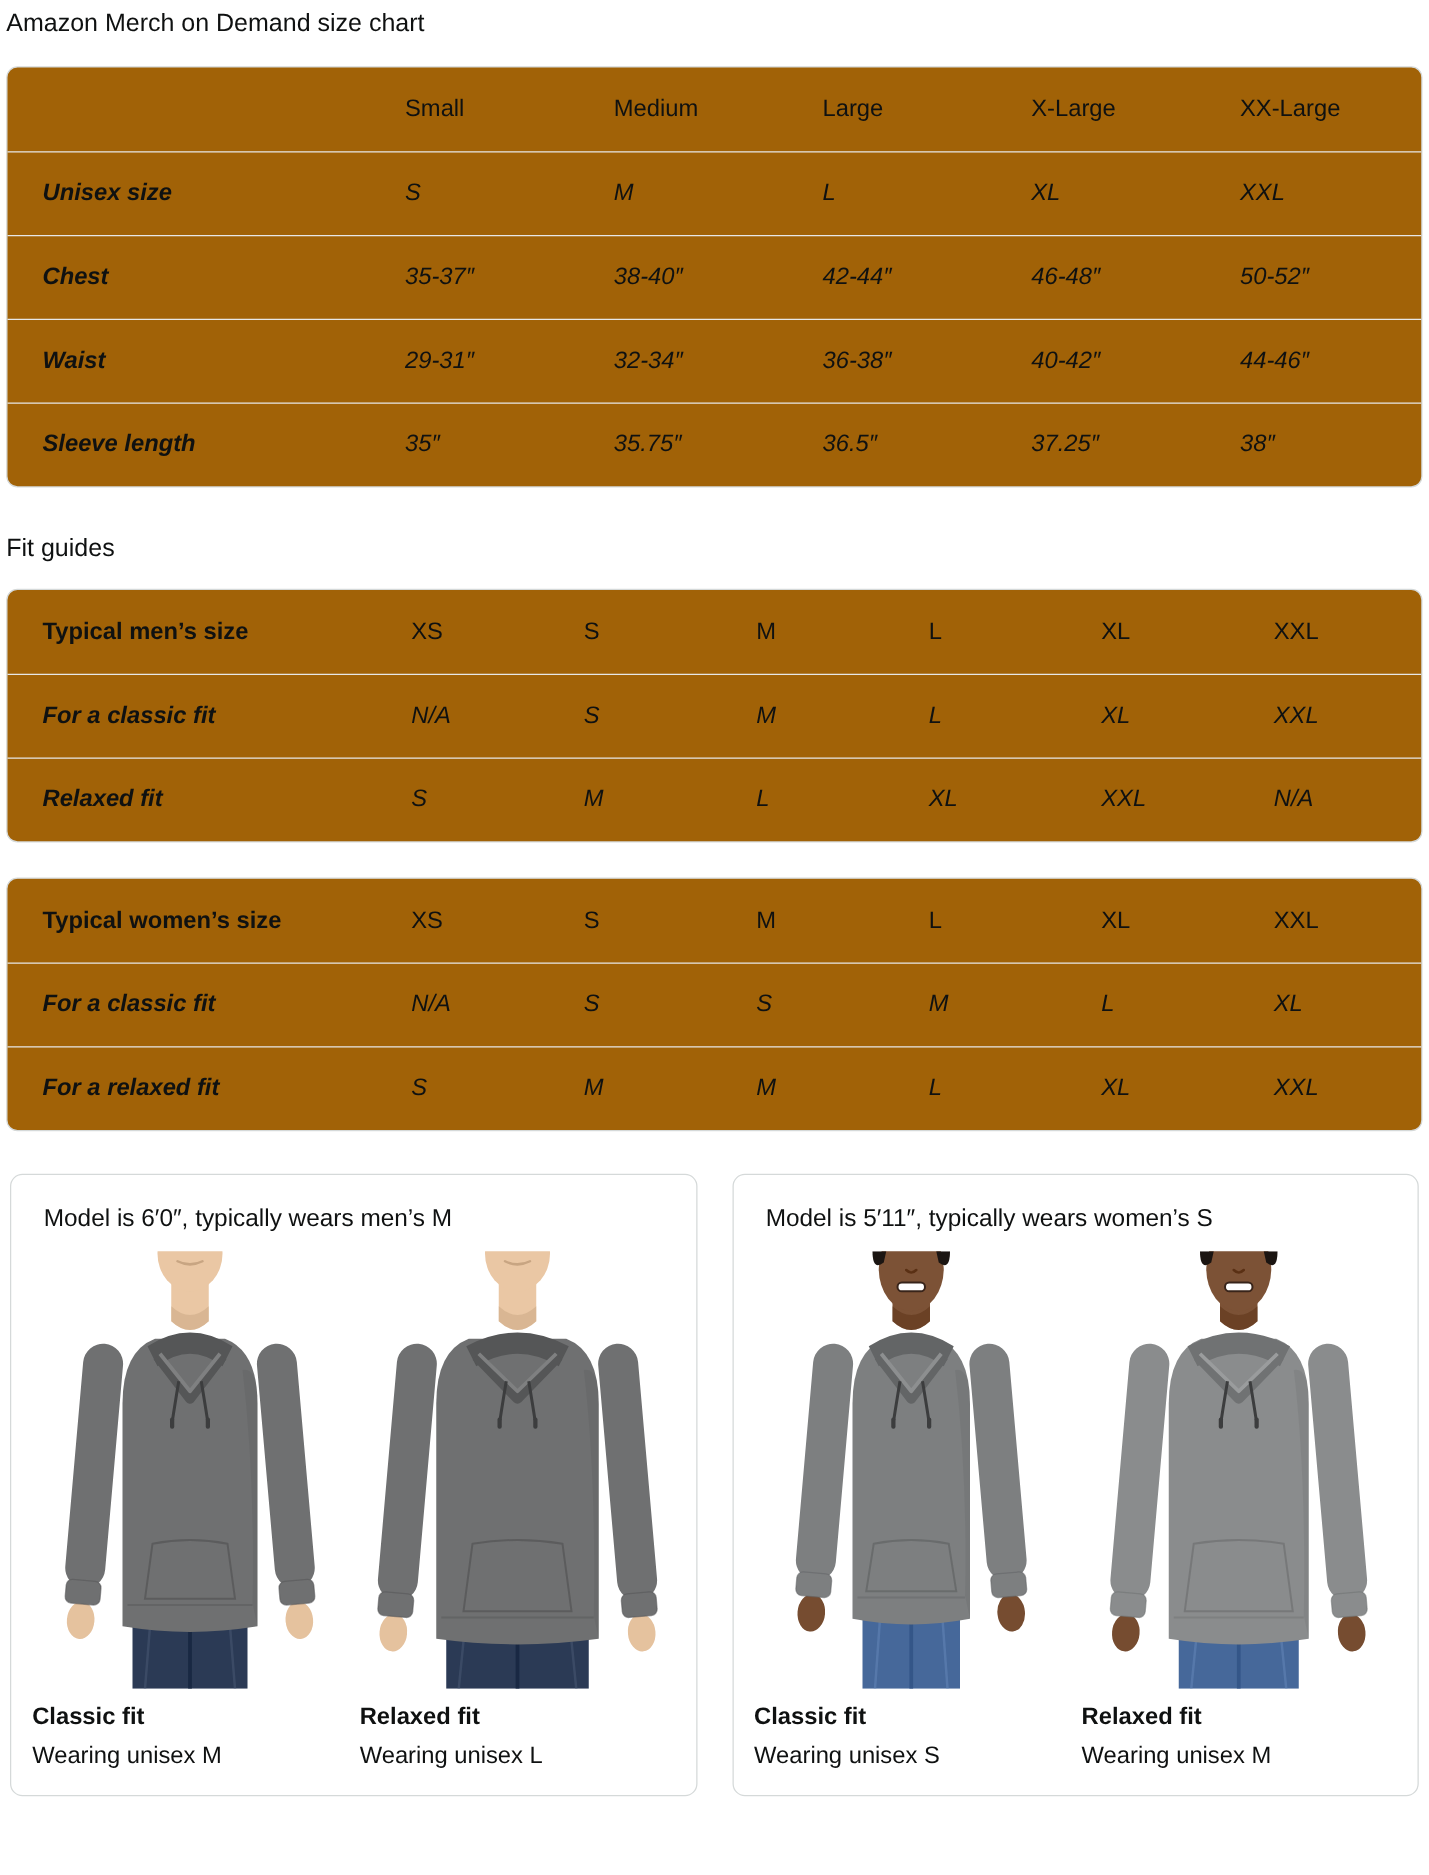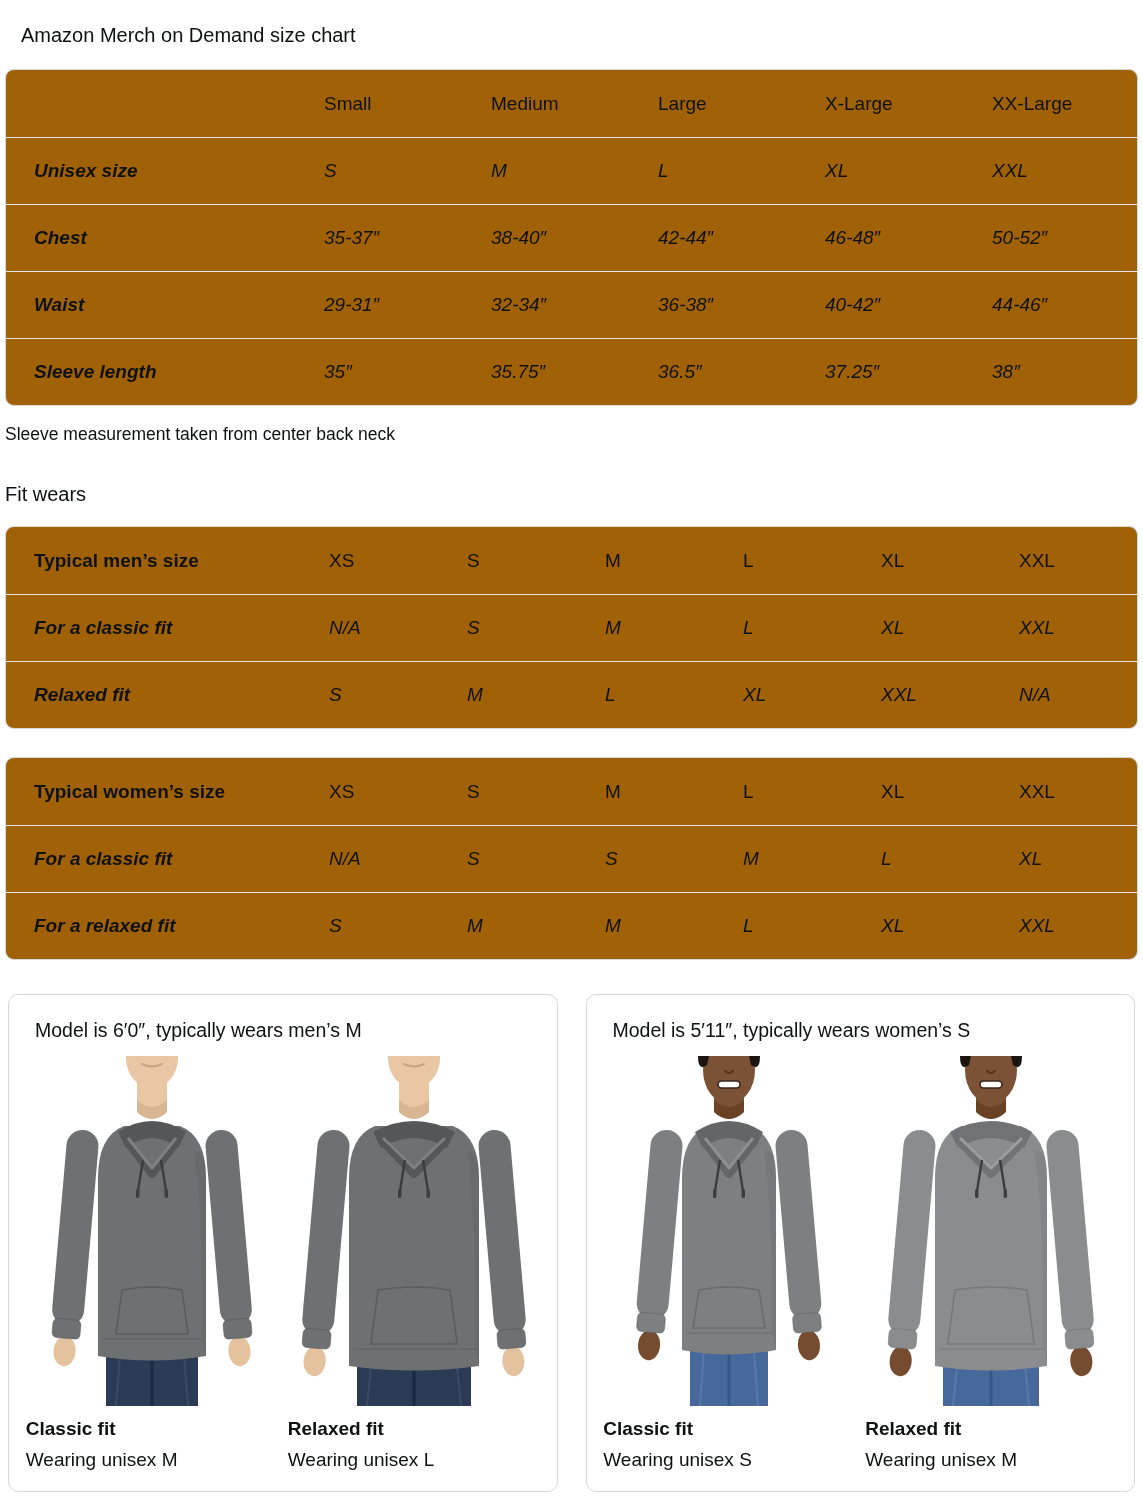--- a/index.html
+++ b/index.html
@@ -5,21 +5,21 @@
   * { box-sizing: border-box; }
   html,body { margin:0; padding:0; }
   body {
     width:1143px; height:1500px;
     background:#ffffff;
     color:var(--text,#0f1111);
     font-family:"Liberation Sans", sans-serif;
     padding:6px 5px 0 5px;
     overflow:hidden;
   }
-  .page-title { font-size:20px; font-weight:400; margin:16px; padding:2px 0 0 0; }
+  .page-title { font-size:20px; font-weight:400; margin:0; padding:2px 0 0 0; }
 
   .tbl {
     border:1px solid var(--border,#d5d9d9);
     border-radius:9px;
     margin-top:22px;
     background:#a16207;
   }
   .row { display:grid; align-items:center; min-height:67px; padding-left:28px; }
   .row + .row { border-top:1px solid var(--divider,#e7e7e7);font-style:italic; }
   .tbl1 .row  { grid-template-columns:290px 167px 167px 167px 167px 1fr; }
@@ -93,23 +93,22 @@
     <div class="row">
       <div class="cell lbl">Sleeve length</div>
       <div class="cell">35″</div>
       <div class="cell">35.75″</div>
       <div class="cell">36.5″</div>
       <div class="cell">37.25″</div>
       <div class="cell">38″</div>
     </div>
   </section>
 
-  <p class="note">Sleeve measurement taken from center back neck</p>
-
-  <h2 class="section-heading">Fit wears</h2>
+
+  <h2 class="section-heading">Fit guides</h2>
 
   <section class="tbl fittbl">
     <div class="row">
       <div class="cell lbl">Typical men’s size</div>
       <div class="cell">XS</div>
       <div class="cell">S</div>
       <div class="cell">M</div>
       <div class="cell">L</div>
       <div class="cell">XL</div>
       <div class="cell">XXL</div>

